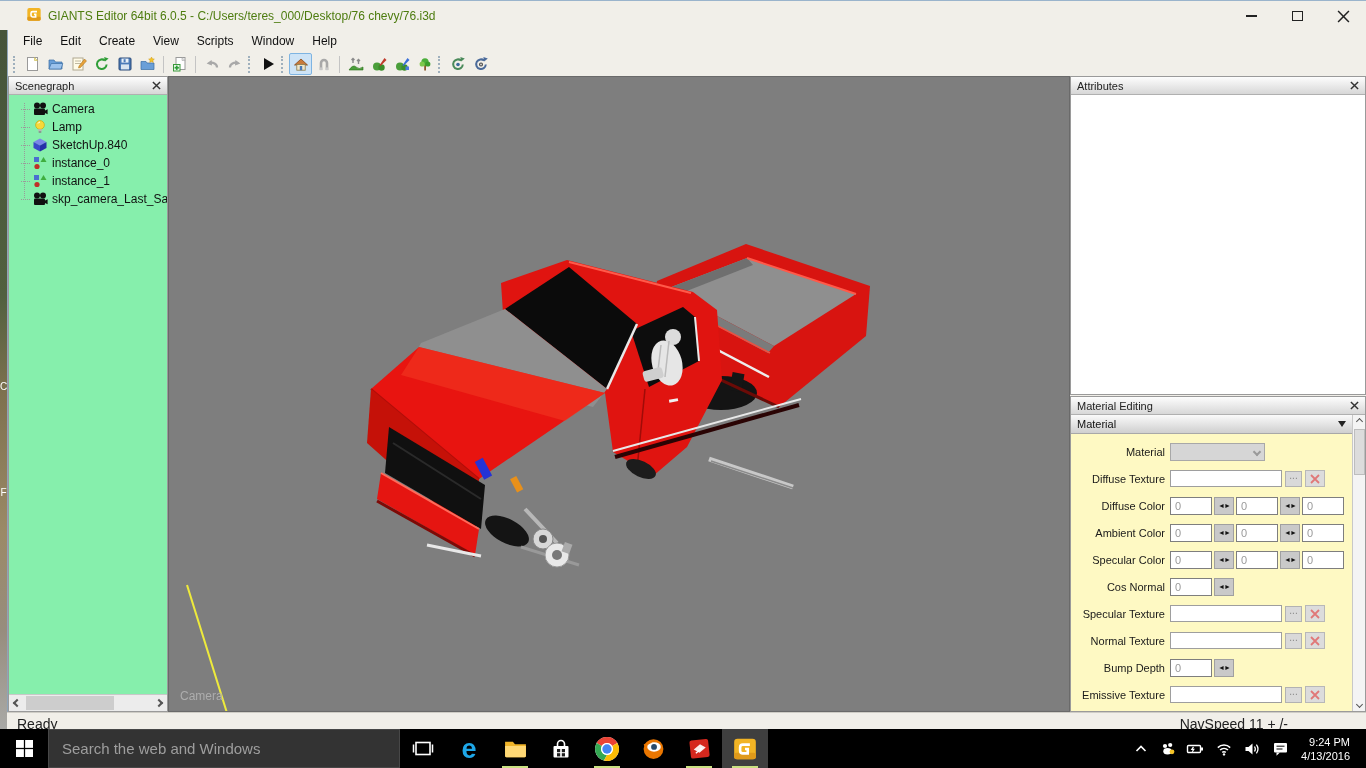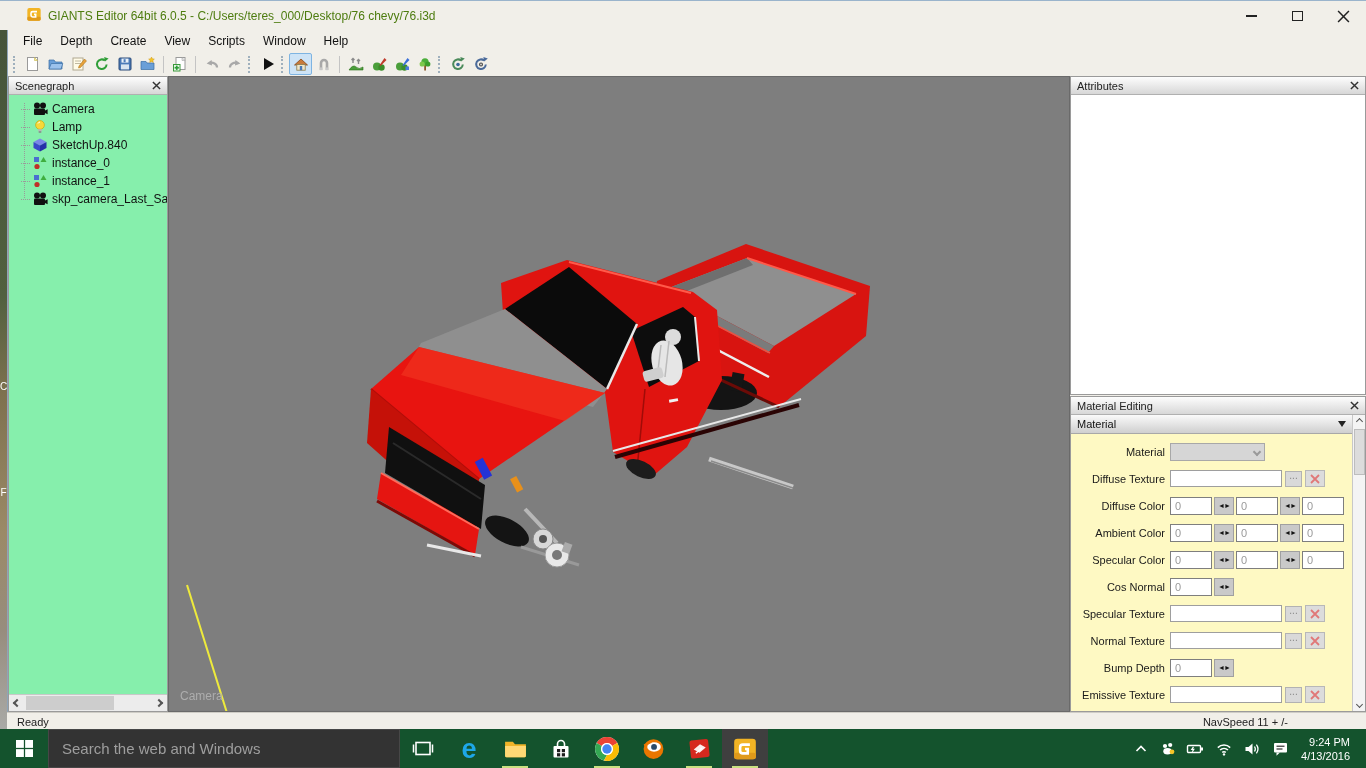--- a/index.html
+++ b/index.html
@@ -82,26 +82,26 @@
     display:flex; align-items:center; justify-content:center; margin-right:2px; }
   .mbrowse { width:17px; height:16px; background:#d9d9d9; border:1px solid #b2b2b2; color:#8a8a8a; font-size:10px; line-height:8px; text-align:center; margin-right:3px; }
   .mclear { width:20px; height:17px; background:#dcdcdc; border:1px solid #b8b8b8; display:flex; align-items:center; justify-content:center; }
   .vscroll { position:absolute; right:0; top:18px; width:13px; height:296px; background:#f4f4f4; border-left:1px solid #c8c8c8; }
   .vs-arrow { position:absolute; left:0; width:13px; height:13px; display:flex; align-items:center; justify-content:center; }
   .vs-thumb { position:absolute; left:1px; top:14px; width:11px; height:46px; background:#dcdcdc; border:1px solid #bdbdbd; }
   .chev.small { width:5px; height:5px; border-width:1.6px; }
 
   
   .statusbar { position:absolute; left:7px; top:712px; width:1359px; height:17px; background:#f1efe9;
-    border-top:1px solid #cfcdc6; font-size:11px; color:#222; }
+    border-top:1px solid #cfcdc6; font-size:14px; color:#222; }
   .statusleft { position:absolute; left:10px; top:3px; }
   .statusright { position:absolute; right:78px; top:3px; }
 
   
-  .taskbar { position:absolute; left:0; top:729px; width:1366px; height:39px; background:#14532d; display:flex; align-items:stretch; z-index:5; }
+  .taskbar { position:absolute; left:0; top:729px; width:1366px; height:39px; background:#000000; display:flex; align-items:stretch; z-index:5; }
   .startbtn { width:48px; display:flex; align-items:center; justify-content:center; }
   .searchbox { width:352px; background:#333333; border:1px solid #474747; display:flex; align-items:center; }
   .searchbox input { background:transparent; border:none; outline:none; color:#cfcfcf; font-size:15px; width:330px; padding-left:13px; font-family:"Liberation Sans",sans-serif; }
   .searchbox input::placeholder { color:#9e9e9e; opacity:1; }
   .tb-app { width:46px; position:relative; display:flex; align-items:center; justify-content:center; }
   .tb-app.active { background:#3f3f3f; }
   .underline { position:absolute; bottom:0; left:10px; width:26px; height:2px; background:#c9e081; }
   .tray { margin-left:auto; display:flex; align-items:center; padding-right:6px; }
   .trayicon { display:flex; align-items:center; justify-content:center; height:39px; padding:0 5px; }
   .clock { color:#fff; font-size:11px; line-height:14px; text-align:right; padding:0 10px 0 6px; }
@@ -131,21 +131,21 @@
       <div class="winbtn">
         <svg width="13" height="13" viewBox="0 0 12 12">
             <path d="M1 1 L11 11 M11 1 L1 11" stroke="#222" stroke-width="1.4"></path>
           </svg>
       </div>
     </div>
   </div>
 
   <div class="menubar">
     <span class="menuitem">File</span>
-    <span class="menuitem">Depth</span>
+    <span class="menuitem">Edit</span>
     <span class="menuitem">Create</span>
     <span class="menuitem">View</span>
     <span class="menuitem">Scripts</span>
     <span class="menuitem">Window</span>
     <span class="menuitem">Help</span>
   </div>
 
   <div class="toolbar">
     <span class="grip"></span>
     <div class="tbtn">

